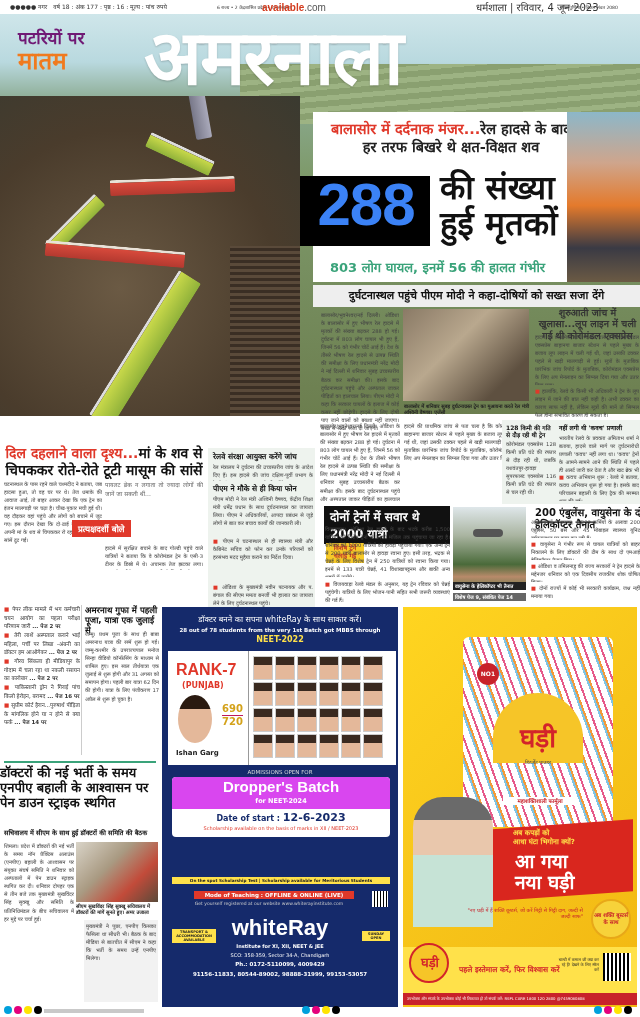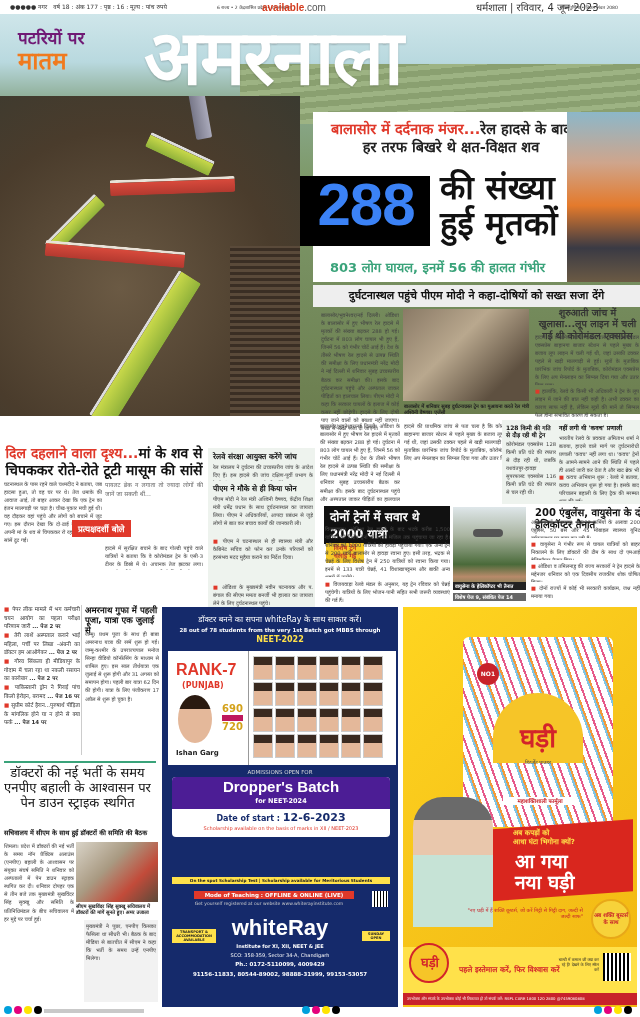--- a/index.html
+++ b/index.html
@@ -144,51 +144,51 @@
   <div class="col-text" style="position:relative;width:76px;height:24px;margin-bottom:2px;font-size:5.5px;color:#333"><span class="bullet">■ </span><span>गौरव सिंकला ही मीडियापुर के गोदाम में चला रहा था नकली रसायन का कारोबार</span> <b>... पेज 2 पर</b></div>
   <div class="col-text" style="position:relative;width:76px;height:16px;margin-bottom:2px;font-size:5.5px;color:#333"><span class="bullet">■ </span><span>पाकिस्तानी ड्रोन ने गिराई पांच किलो हेरोइन, बरामद</span> <b>... पेज 16 पर</b></div>
   <div class="col-text" style="position:relative;width:76px;height:24px;font-size:5.5px;color:#333"><span class="bullet">■ </span><span>सुप्रीम कोर्ट हैरान...पुरुषार्थ पीड़िता के मांगलिक होने या न होने से क्या फर्क</span> <b>... पेज 14 पर</b></div>
 </div>
 <div style="position:absolute;left:81px;top:605px;width:1px;height:150px;background:#ccc"></div>
 
 <div class="head" style="left:85px;top:605px;width:74px;font-size:8.5px">अमरनाथ गुफा में पहली पूजा, यात्रा एक जुलाई से</div>
 <div class="col-text" style="left:85px;top:630px;width:74px;height:127px">जम्मू। प्रथम पूजा के साथ ही बाबा अमरनाथ यात्रा की रस्में शुरू हो गईं। जम्मू-कश्मीर के उपराज्यपाल मनोज सिन्हा वीडियो कॉन्फ्रेंसिंग के माध्यम से शामिल हुए। इस साल तीर्थयात्रा एक जुलाई से शुरू होगी और 31 अगस्त को समापन होगा। पहली बार यात्रा 62 दिन की होगी। यात्रा के लिए पंजीकरण 17 अप्रैल से शुरू हो चुका है।</div>
 
 <div class="teal-rule" style="left:4px;top:761px;width:152px"></div>
-<div class="head" style="left:0;top:766px;width:155px;font-size:13px;text-align:center;font-weight:normal;line-height:1.15">डॉक्टरों की नई भर्ती के समय एनपीए बहाली के आश्वासन पर पेन डाउन स्ट्राइक स्थगित</div>
+<div class="head" style="left:0;top:766px;width:155px;font-size:13px;font-weight:bold;line-height:1.15">डॉक्टरों की नई भर्ती के समय एनपीए बहाली के आश्वासन पर पेन डाउन स्ट्राइक स्थगित</div>
 <div class="head" style="left:4px;top:830px;width:155px;font-size:6.5px">सचिवालय में सीएम के साथ हुई डॉक्टरों की समिति की बैठक</div>
 <div class="col-text" style="left:4px;top:842px;width:70px;height:160px">शिमला। प्रदेश में डॉक्टरों की नई भर्ती के समय नॉन प्रैक्टिस अलाउंस (एनपीए) बहाली के आश्वासन पर संयुक्त संघर्ष समिति ने शनिवार को अस्पतालों में पेन डाउन स्ट्राइक स्थगित कर दी। शनिवार दोपहर एक से तीन बजे तक मुख्यमंत्री सुखविंदर सिंह सुक्खू और समिति के प्रतिनिधिमंडल के बीच सचिवालय में हर मुद्दे पर चर्चा हुई।</div>
 <div class="photo" style="left:76px;top:842px;width:82px;height:60px;background:linear-gradient(135deg,#d9d4c8,#a99a82 40%,#c24b3a 70%,#5a4a3a)"></div>
 <div class="caption" style="left:76px;top:903px;width:82px;font-size:5px">सीएम सुखविंदर सिंह सुक्खू सचिवालय में डॉक्टरों की मांगें सुनते हुए। अमर उजाला</div>
 <div class="col-text" style="left:84px;top:920px;width:74px;height:82px;background:#f2f2f2;padding:2px">मुख्यमंत्री ने पूछा, एनपीए किसका फैसिला था सीधरी भी। बैठक के बाद मीडिया से बातचीत में सीएम ने कहा कि भर्ती के समय उन्हें एनपीए मिलेगा।</div>
 
 <div class="ad-white">
   <div style="color:#fff;font-size:8px;text-align:center;margin-top:4px">डॉक्टर बनने का सपना whiteRay के साथ साकार करें।</div>
   <div style="color:#fff;font-size:5.5px;font-weight:bold;text-align:center;margin-top:3px">28 out of 78 students from the very 1st Batch got MBBS through</div>
   <div style="color:#ffe14a;font-size:8px;font-weight:bold;text-align:center;margin-top:2px">NEET-2022</div>
   <div style="position:absolute;left:4px;top:42px;width:228px;height:114px;background:#fff">
     <div style="position:absolute;left:8px;top:10px;color:#e0382a;font-size:16px;font-weight:bold;font-family:'Liberation Sans',sans-serif">RANK-7</div>
     <div style="position:absolute;left:14px;top:30px;color:#e0382a;font-size:8px;font-weight:bold">(PUNJAB)</div>
     <div style="position:absolute;left:10px;top:44px;width:34px;height:48px;border-radius:50%;background:linear-gradient(#2a1a10 0 30%,#e4b89a 30%)"></div>
     <div style="position:absolute;left:54px;top:52px;color:#d4a21a;font-size:10px;font-weight:bold;line-height:1.2;text-align:center">
         <div>690</div>
-        <div style="border-top:6px solid #be185d">720</div>
+        <div style="border-top:1px solid #be185d">720</div>
       </div>
     <div style="position:absolute;left:8px;top:98px;font-size:7px;font-weight:bold">Ishan Garg</div>
     <div style="position:absolute;left:80px;top:0;width:1px;height:114px;background:#999"></div>
     <div style="position:absolute;left:84px;top:4px;width:144px;line-height:0">
       <span class="face"></span><span class="face"></span><span class="face"></span><span class="face"></span><span class="face"></span><span class="face"></span>
       <span class="face"></span><span class="face"></span><span class="face"></span><span class="face"></span><span class="face"></span><span class="face"></span>
       <span class="face"></span><span class="face"></span><span class="face"></span><span class="face"></span><span class="face"></span><span class="face"></span>
       <span class="face"></span><span class="face"></span><span class="face"></span><span class="face"></span><span class="face"></span><span class="face"></span>
     </div>
   </div>
   <div style="position:absolute;left:0;top:160px;width:232px;color:#ddd;font-size:5.5px;text-align:center">ADMISSIONS OPEN FOR</div>
   <div style="position:absolute;left:8px;top:168px;width:218px;height:60px;background:#fff;border-radius:4px;overflow:hidden">
-    <div style="background:#4c1d95;height:32px;text-align:center;color:#fff">
+    <div style="background:#d946ef;height:32px;text-align:center;color:#fff">
       <div style="font-size:15px;font-weight:bold;font-family:'Liberation Sans',sans-serif;line-height:20px">Dropper's Batch</div>
       <div style="font-size:6.5px;font-weight:bold">for NEET-2024</div>
     </div>
     <div style="text-align:center;color:#152a6b;font-weight:bold;font-size:8px;margin-top:2px"><span>Date of start :</span> <span style="font-size:11px">12-6-2023</span></div>
     <div style="text-align:center;color:#e0382a;font-size:5px;margin-top:1px">Scholarship available on the basis of marks in XII / NEET-2023</div>
   </div>
   <div style="position:absolute;left:8px;top:268px;width:218px;background:#ffe14a;font-size:4.2px;font-weight:bold;text-align:center;padding:1px">On the spot Scholarship Test | Scholarship available for Meritorious Students</div>
   <div style="position:absolute;left:30px;top:282px;width:160px;background:#e0382a;color:#fff;font-size:5.5px;font-weight:bold;text-align:center;padding:1px">Mode of Teaching : OFFLINE &amp; ONLINE (LIVE)</div>
   <div style="position:absolute;left:10px;top:292px;width:190px;color:#ccc;font-size:4.5px;text-align:center">Get yourself registered at our website www.whiterayinstitute.com</div>
   <div style="position:absolute;left:208px;top:282px;width:16px;height:16px;background:repeating-linear-gradient(90deg,#fff 0 2px,#000 2px 3px)"></div>

